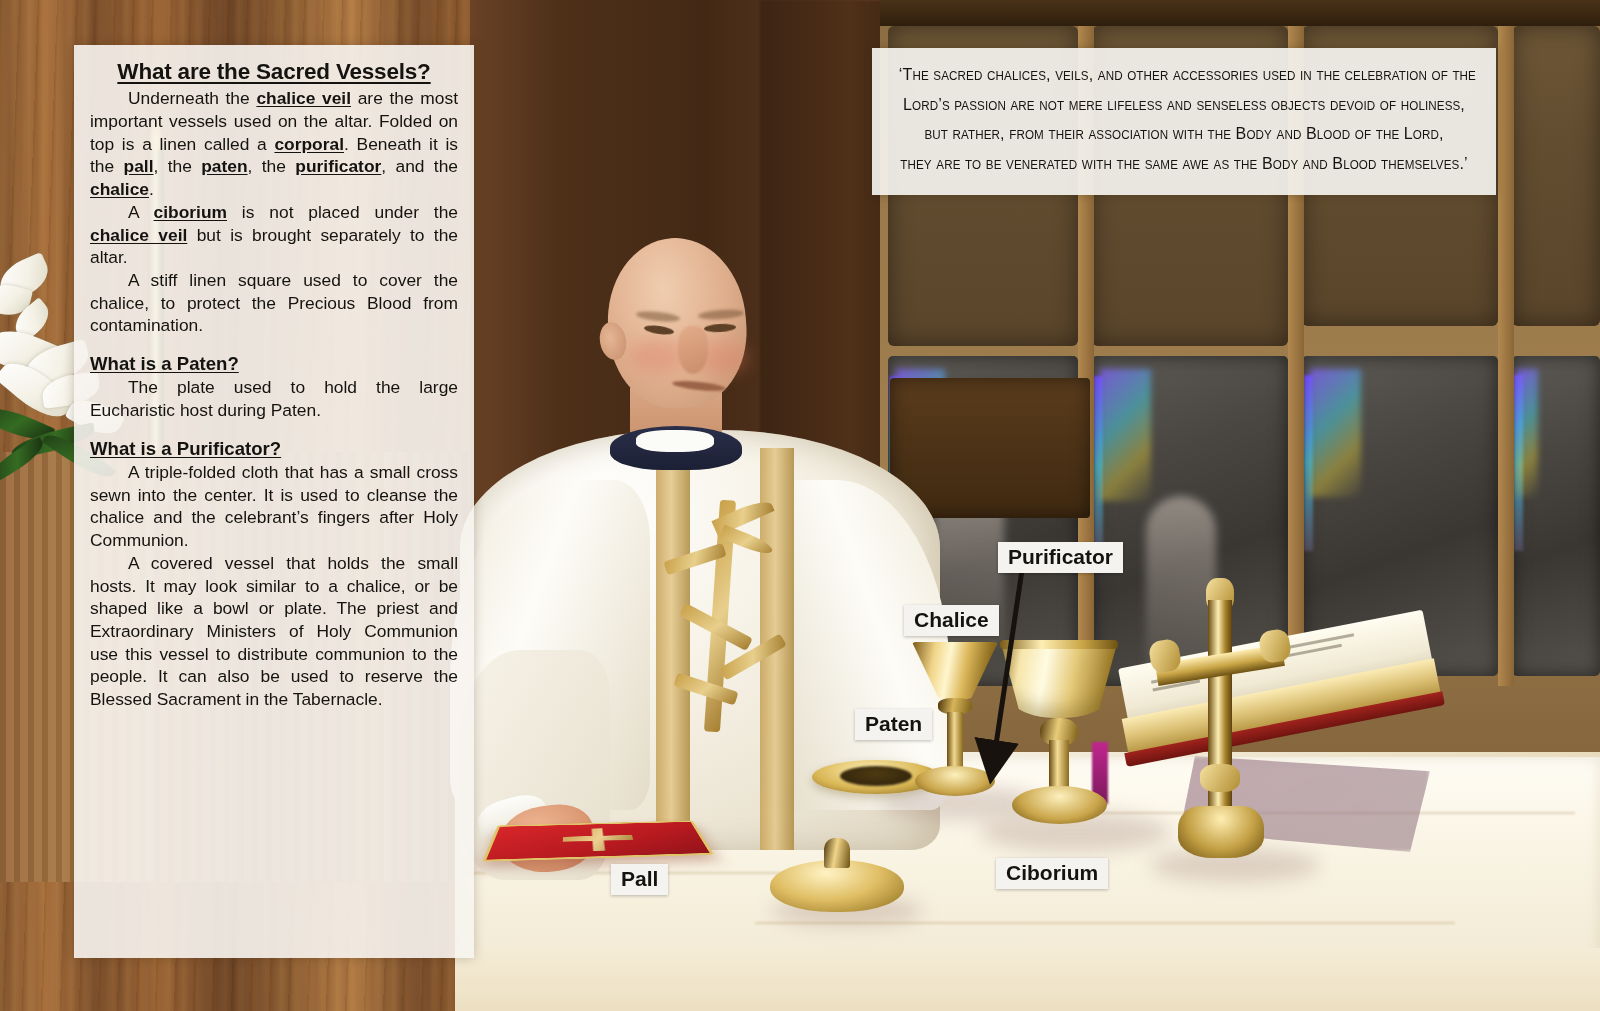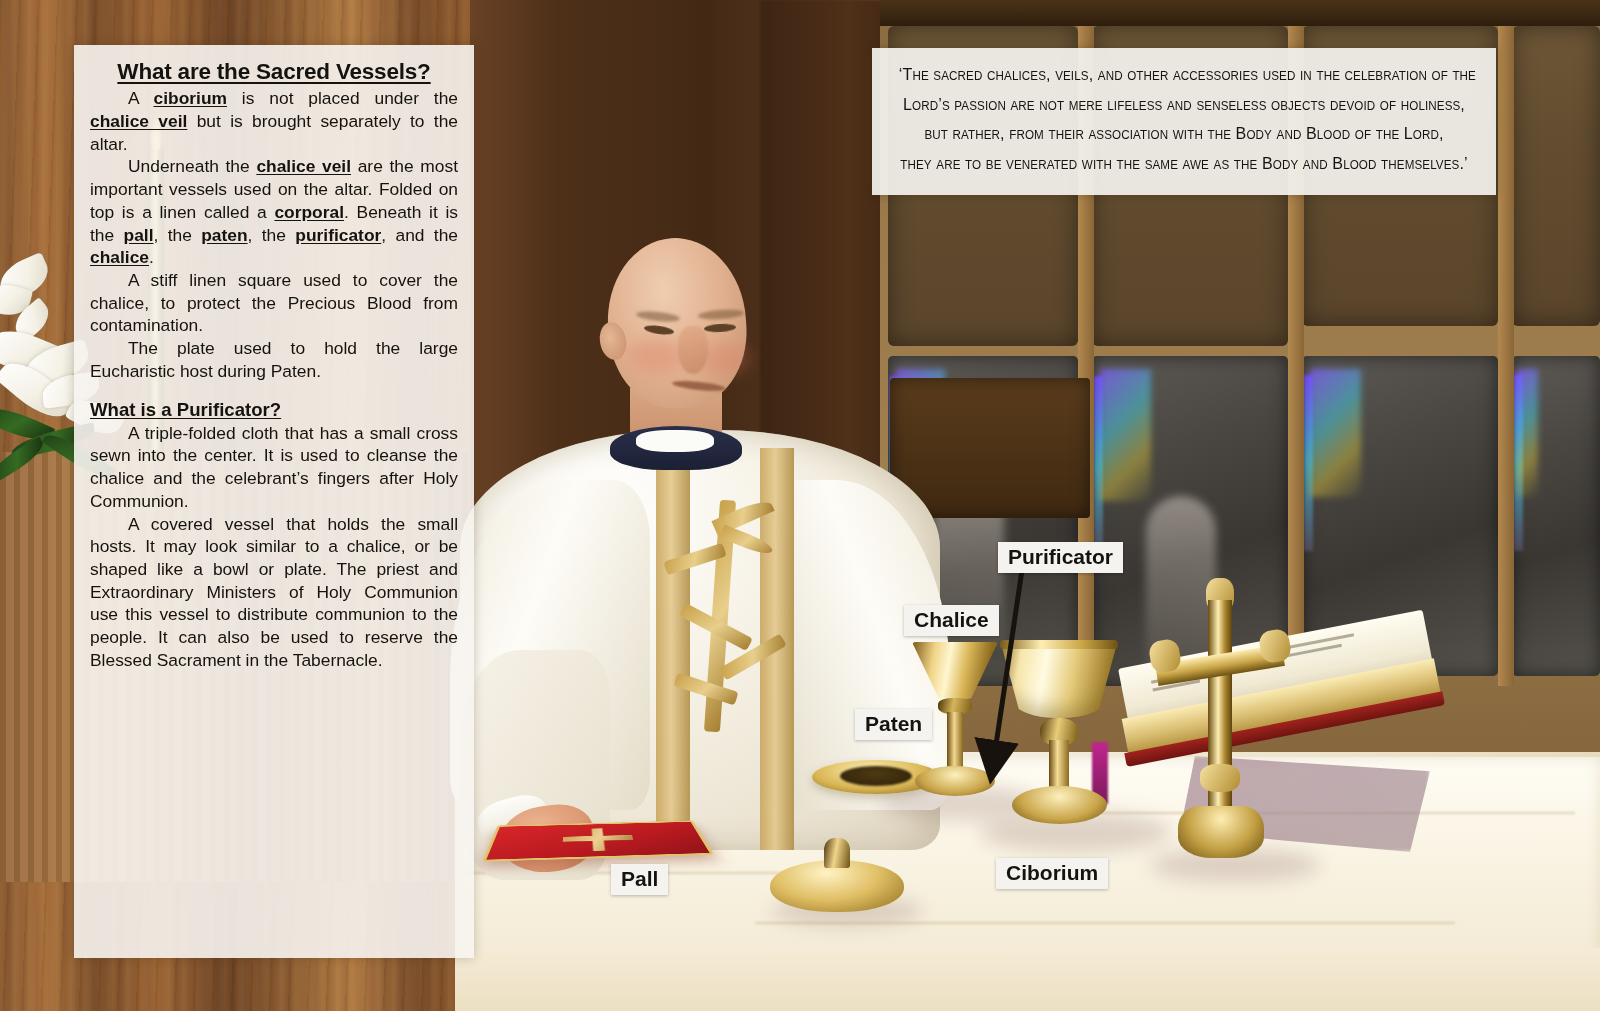--- a/index.html
+++ b/index.html
@@ -567,25 +567,26 @@
 
   <div class="quotebox">
     <div class="quoteline">‘The sacred chalices, veils, and other accessories used in the celebration of the</div>
     <div class="quoteline">Lord’s passion are not mere lifeless and senseless objects devoid of holiness,</div>
     <div class="quoteline">but rather, from their association with the Body and Blood of the Lord,</div>
     <div class="quoteline">they are to be venerated with the same awe as the Body and Blood themselves.’</div>
   </div>
 
   <div class="panel">
     <h1>What are the Sacred Vessels?</h1>
+    <p class="ind rich">Underneath the <b>chalice veil</b> are the most important vessels used on the altar. Folded on top is a linen called a <b>corporal</b>. Beneath it is the <b>pall</b>, the <b>paten</b>, the <b>purificator</b>, and the <b>chalice</b>.</p>
     <p class="ind rich">A <b>ciborium</b> is not placed under the <b>chalice veil</b> but is brought separately to the altar.</p>
-    <p class="ind rich">Underneath the <b>chalice veil</b> are the most important vessels used on the altar. Folded on top is a linen called a <b>corporal</b>. Beneath it is the <b>pall</b>, the <b>paten</b>, the <b>purificator</b>, and the <b>chalice</b>.</p>
 
     <p class="ind">A stiff linen square used to cover the chalice, to protect the Precious Blood from contamination.</p>
 
+    <h2>What is a Paten?</h2>
     <p class="ind">The plate used to hold the large Eucharistic host during Paten.</p>
 
     <h2>What is a Purificator?</h2>
     <p class="ind">A triple-folded cloth that has a small cross sewn into the center. It is used to cleanse the chalice and the celebrant’s fingers after Holy Communion.</p>
 
 
     <p class="ind">A covered vessel that holds the small hosts. It may look similar to a chalice, or be shaped like a bowl or plate. The priest and Extraordinary Ministers of Holy Communion use this vessel to distribute communion to the people. It can also be used to reserve the Blessed Sacrament in the Tabernacle.</p>
   </div>
 
 </div>

